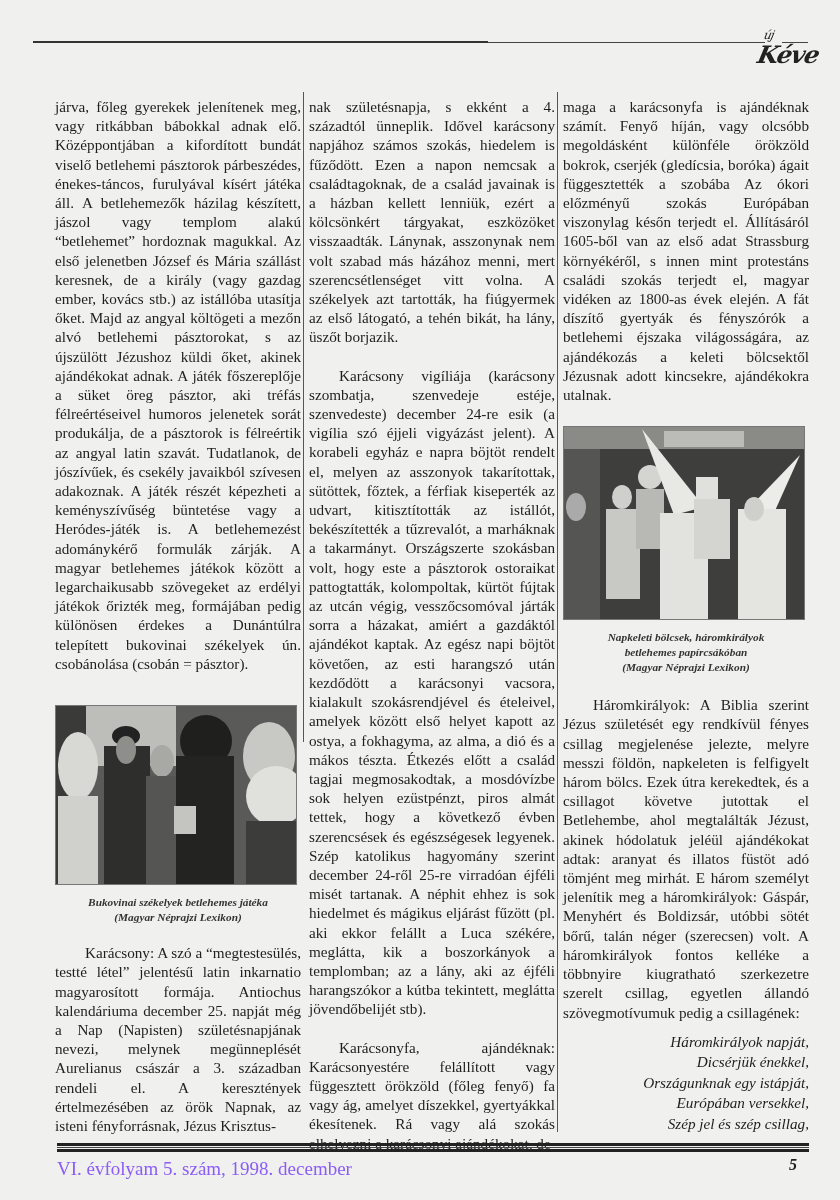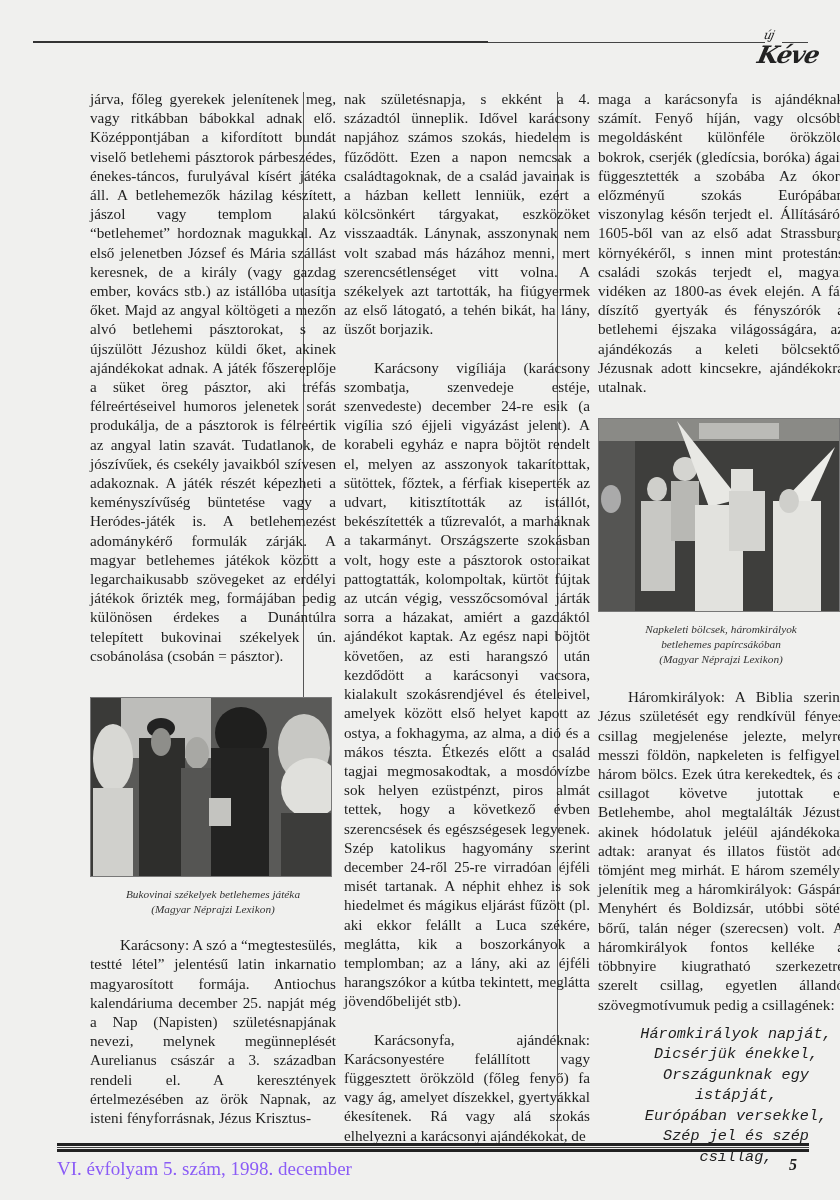--- a/index.html
+++ b/index.html
@@ -23,44 +23,43 @@
     background: #444;
   }
   .logo {
     position: absolute; left: 758px; top: 40px;
     font-family: "DejaVu Serif", serif; font-style: italic; font-weight: bold;
     font-size: 24px; color: #222; letter-spacing: -1px;
     transform: skewX(-12deg);
   }
   .logo .uj { font-size: 12px; position: absolute; left: 2px; top: -12px; font-weight: normal; }
   .col {
-    position: absolute; top: 89px; width: 246px;
+    position: absolute; top: 97px; width: 246px;
     font-size: 15.2px; line-height: 19.2px; text-align: justify;
     hyphens: manual;
-    margin-left: 35px;
   }
   .col p { margin: 0; }
   .col1 { left: 55px; }
   .col2 { left: 309px; }
   .col3 { left: 563px; }
   .vline {
     position: absolute; width: 1px; background: #555;
   }
   .indent { text-indent: 30px; }
   .gap { height: 19px; }
   .photo {
     position: relative; width: 240px; background: #444;
     overflow: hidden; border: 1px solid #777;
   }
   .caption {
     font-style: italic; font-size: 11.3px; line-height: 15px;
-    text-align: center; margin-top: 10px; color: #333;
+    text-align: center; margin-top: 10px; color: #333; font-weight: bold;
   }
   .b { font-weight: normal; }
-  .poem { font-style: italic; padding-left: 30px; text-align: center; margin-top: 10px; font-family: Liberation Mono, monospace; }
+  .poem { font-style: italic; padding-left: 30px; text-align: right; margin-top: 10px; }
   .poem div { line-height: 20.5px; }
   .bottom-rule {
     position: absolute; left: 57px; top: 1143px; width: 752px;
     height: 9px;
     border-top: 3px solid #222; border-bottom: 3px solid #222;
     box-sizing: border-box;
   }
   .bottom-rule::after {
     content: ""; position: absolute; left: 0; right: 0; top: 1px; height: 1px; background: #444;
   }

